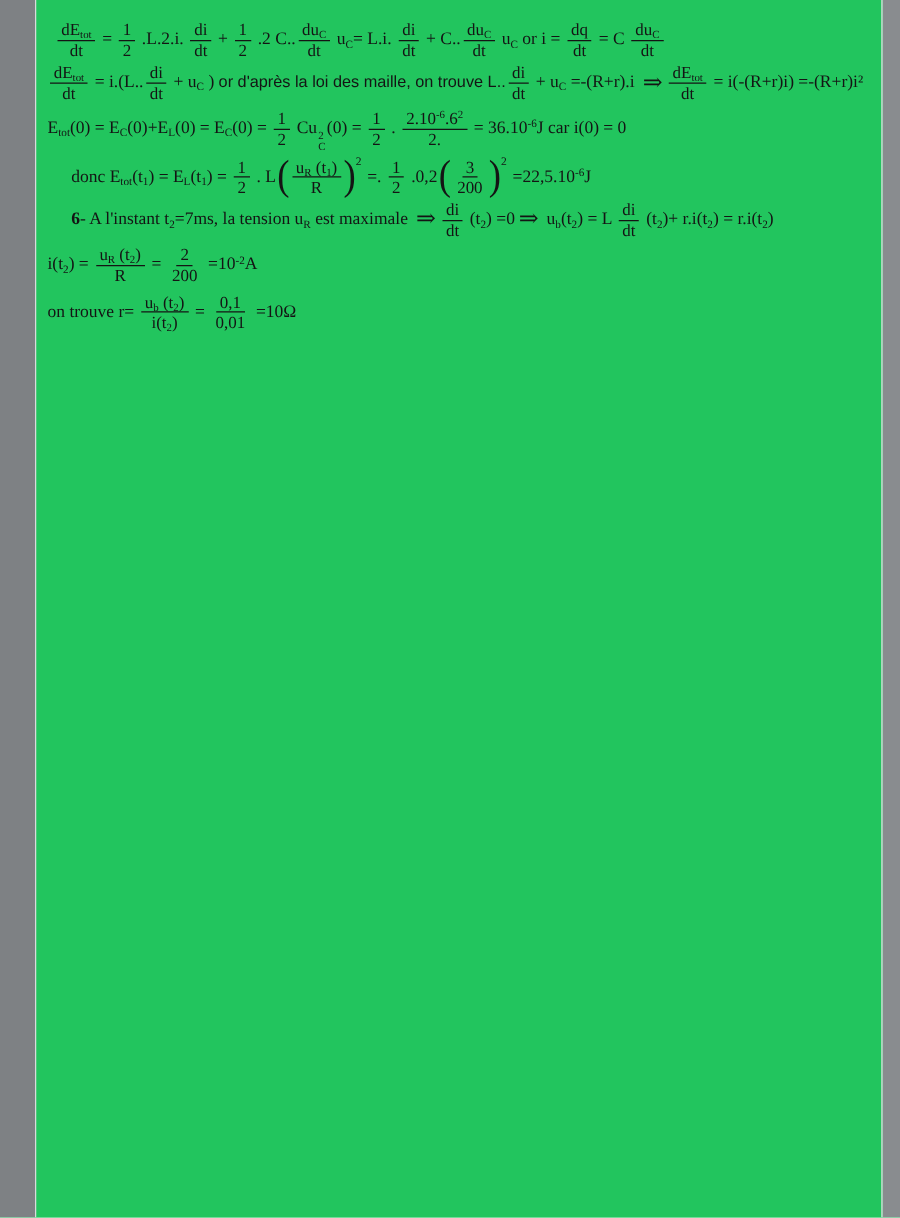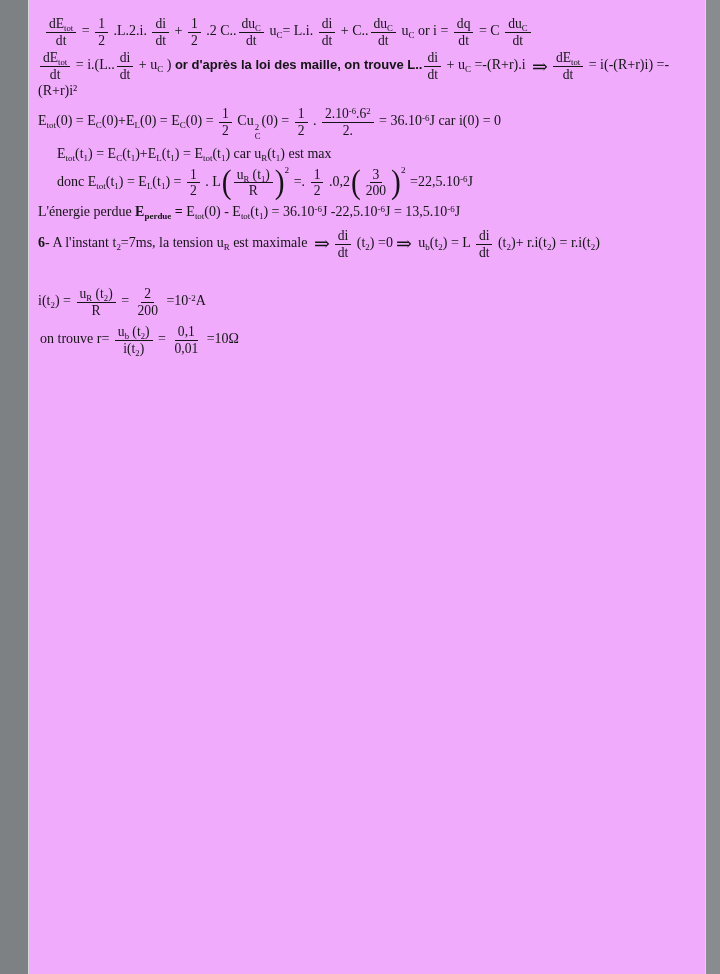--- a/index.html
+++ b/index.html
@@ -5,21 +5,21 @@
   html,body{margin:0;padding:0;}
   body{
     width:720px;height:974px;position:relative;background:#ffffff;
     font-family:"Liberation Serif","DejaVu Serif",serif;
     font-size:14px;color:#141414;overflow:hidden;
   }
   .edge{position:absolute;top:0;bottom:0;}
   .edge-left{left:0;width:28px;background:#7e8184;}
   .edge-right{right:0;width:14px;background:#898c8f;}
   .page{
-    position:absolute;left:28px;right:14px;top:0;bottom:0;background:#f0abfc;
+    position:absolute;left:28px;right:14px;top:0;bottom:0;background:#22c55e;
     padding:16px 4px 16px 9px;box-sizing:border-box;
     border-left:1px solid #d9dadb;border-right:1px solid #d9dadb;
   }
   .mline{margin-bottom:6px;min-height:20px;line-height:1.35;}
   .mline:nth-child(1){padding-left:6px;margin-bottom:2px;}
   .mline:nth-child(2){margin-bottom:5px;}
   .mline:nth-child(3){margin-bottom:4px;}
   .mline:nth-child(4){padding-left:19px;margin-bottom:2px;}
   .mline:nth-child(5){padding-left:19px;margin-bottom:4px;}
   .mline:nth-child(6){margin-bottom:5px;}
@@ -45,21 +45,21 @@
 
   .paren-group{display:inline-flex;align-items:center;vertical-align:middle;margin:0 1px;}
   .big-paren{
     font-size:2.1em;font-weight:400;line-height:0.85;
     font-family:"Liberation Serif",serif;transform:scaleY(1.15);
   }
   .paren-sup{font-size:0.66em;align-self:flex-start;margin-top:-3px;}
 
   .big-arrow{font-size:1.35em;vertical-align:middle;margin:0 3px;}
   .bold{font-weight:bold;}
-  .sans{font-family:"Liberation Sans","DejaVu Sans",sans-serif;font-size:0.93em;font-weight:bold;}
+  .sans{font-family:"Liberation Sans","DejaVu Sans",sans-serif;font-size:0.93em;font-weight:normal;}
 </style>
 </head>
 <body>
 
 <div class="edge edge-left"></div>
 <div class="edge edge-right"></div>
 
 <div class="page">
   <div id="doc-lines">
       <div class="mline"><span class="frac">
@@ -109,21 +109,20 @@
         </span> Cu<span class="ss">
           <span>2</span>
           <span>C</span>
         </span>(0) = <span class="frac">
           <span class="num">1</span>
           <span class="den">2</span>
         </span> . <span class="frac">
           <span class="num">2.10<sup>-6</sup>.6<sup>2</sup></span>
           <span class="den">2.</span>
         </span> = 36.10<sup>-6</sup>J car i(0) = 0</div>
-      <div class="mline">E<sub>tot</sub>(t<sub>1</sub>) = E<sub>C</sub>(t<sub>1</sub>)+E<sub>L</sub>(t<sub>1</sub>) = E<sub>tot</sub>(t<sub>1</sub>) car u<sub>R</sub>(t<sub>1</sub>) est max</div>
       <div class="mline">donc E<sub>tot</sub>(t<sub>1</sub>) = E<sub>L</sub>(t<sub>1</sub>) =  <span class="frac">
           <span class="num">1</span>
           <span class="den">2</span>
         </span> . L<span class="paren-group">
           <span class="big-paren">(</span>
           <span><span class="frac">
               <span class="num">u<sub>R</sub> (t<sub>1</sub>)</span>
               <span class="den">R</span>
             </span></span>
           <span class="big-paren">)</span>
@@ -133,21 +132,20 @@
           <span class="den">2</span>
         </span> .0,2<span class="paren-group">
           <span class="big-paren">(</span>
           <span><span class="frac">
               <span class="num">3</span>
               <span class="den">200</span>
             </span></span>
           <span class="big-paren">)</span>
           <span class="paren-sup">2</span>
         </span> =22,5.10<sup>-6</sup>J</div>
-      <div class="mline">L'énergie perdue  <span class="bold">E</span><sub class="bold">perdue</sub><span class="bold"> =</span> E<sub>tot</sub>(0)  - E<sub>tot</sub>(t<sub>1</sub>) =  36.10<sup>-6</sup>J -22,5.10<sup>-6</sup>J = 13,5.10<sup>-6</sup>J</div>
       <div class="mline"><span class="bold">6</span>- A l'instant t<sub>2</sub>=7ms, la tension u<sub>R</sub> est maximale <span class="big-arrow">⇒</span><span class="frac">
           <span class="num">di</span>
           <span class="den">dt</span>
         </span> (t<sub>2</sub>) =0<span class="big-arrow">⇒</span> u<sub>b</sub>(t<sub>2</sub>) = L <span class="frac">
           <span class="num">di</span>
           <span class="den">dt</span>
         </span> (t<sub>2</sub>)+ r.i(t<sub>2</sub>) = r.i(t<sub>2</sub>)</div>
       <div class="mline">i(t<sub>2</sub>) = <span class="frac">
           <span class="num">u<sub>R</sub> (t<sub>2</sub>)</span>
           <span class="den">R</span>

